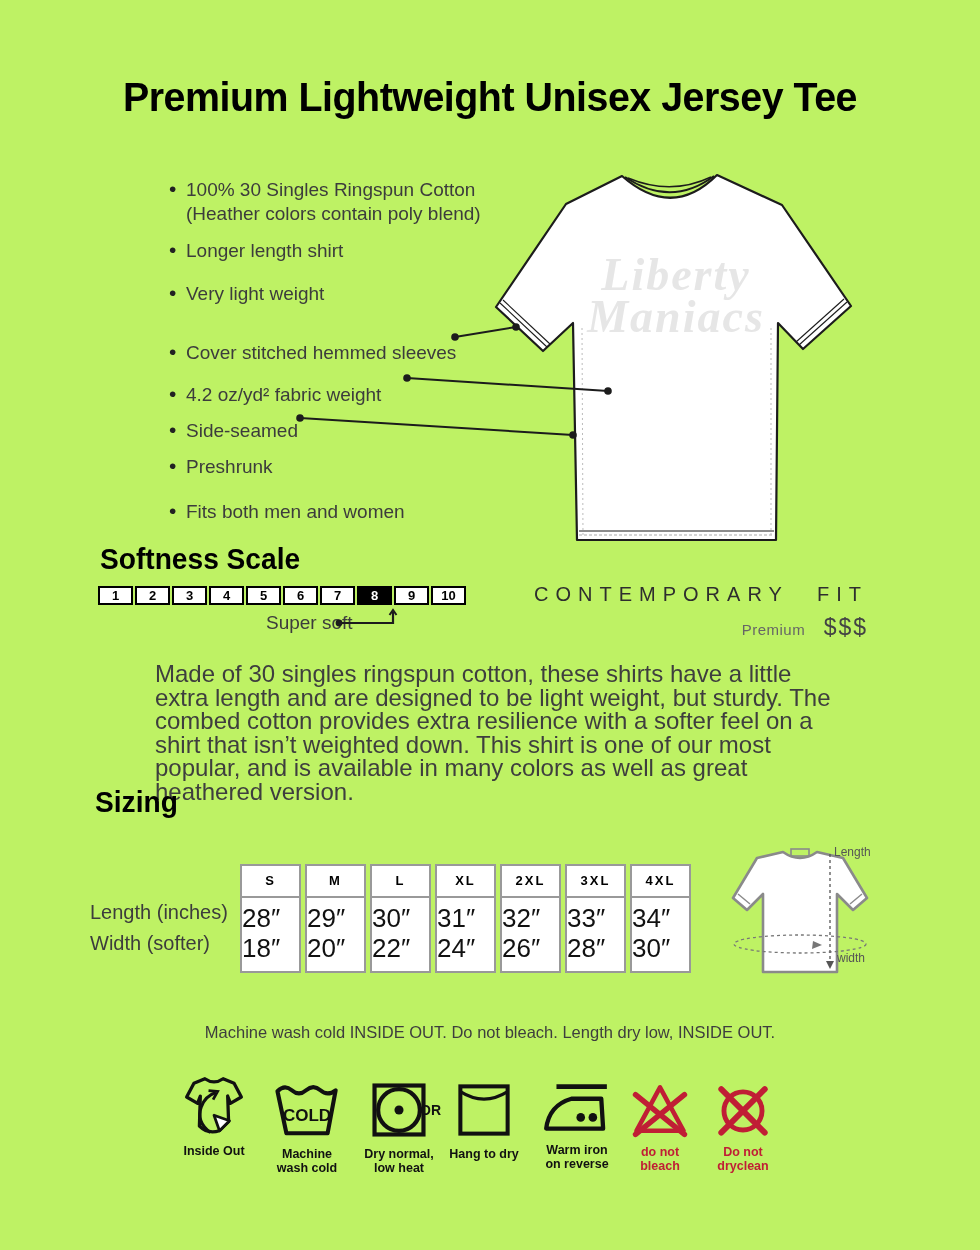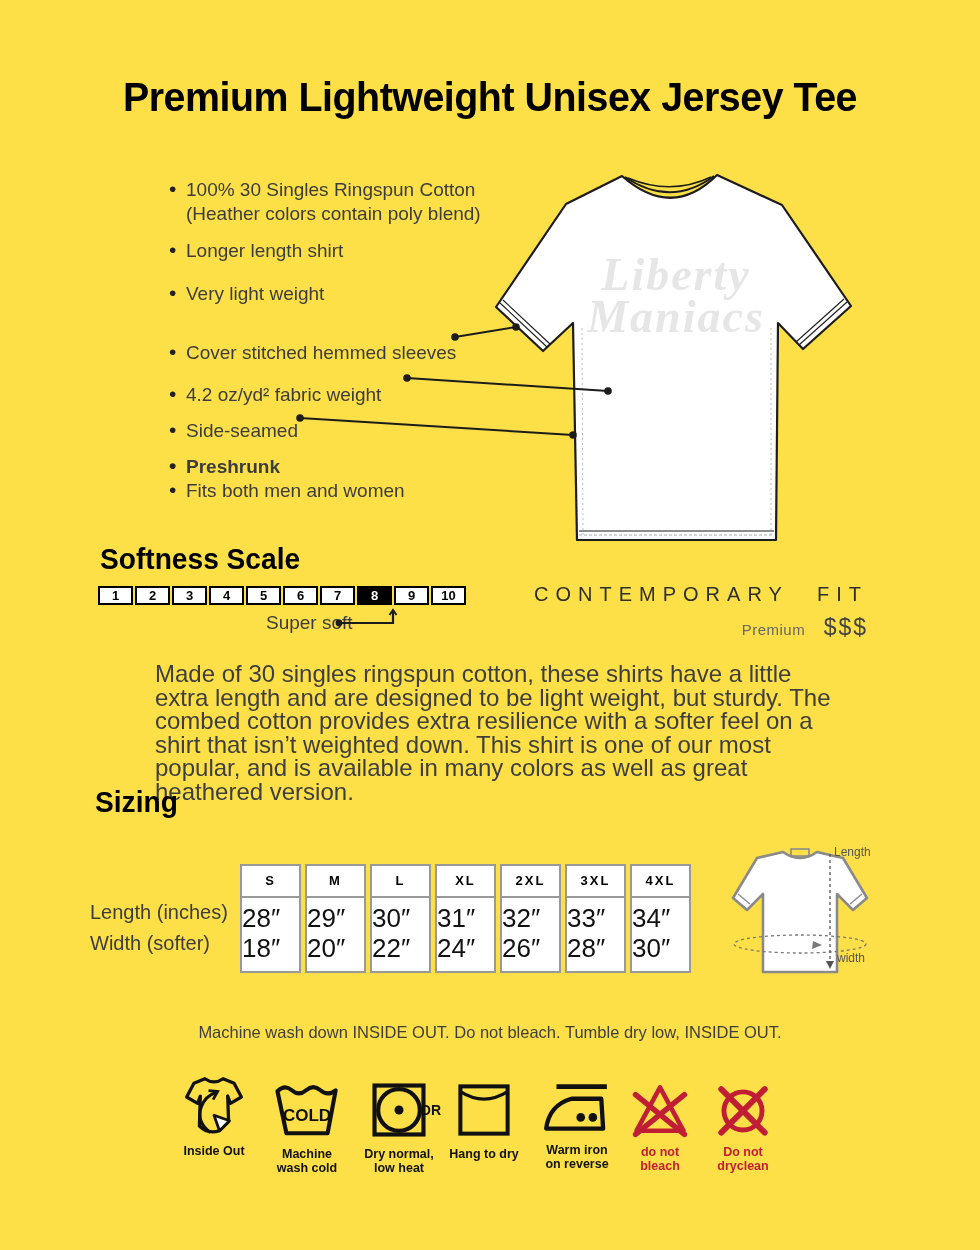--- a/index.html
+++ b/index.html
@@ -1,32 +1,32 @@
 <!DOCTYPE html>
 <html><head>
 <meta charset="utf-8">
 <style>
   * { margin:0; padding:0; box-sizing:border-box; }
   body { background:#fff; font-family:"Liberation Sans", sans-serif; }
-  .page { position:relative; width:980px; height:1250px; background:#fde047; overflow:hidden; color:#111; }
+  .page { position:relative; width:980px; height:1250px; background:#bef264; overflow:hidden; color:#111; }
 
   .page-title { position:absolute; top:74px; left:0; width:100%; text-align:center;
     font-size:41px; font-weight:700; letter-spacing:-0.5px; color:#000; transform:scaleX(0.96); }
 
   
   .features { position:absolute; left:186px; top:178px; width:320px; list-style:none; }
   .features li { position:relative; font-size:19px; line-height:23.5px; color:#3c3c3c; margin-bottom:17px; }
   .features li::before { content:"•"; position:absolute; left:-17px; top:-1px; font-size:21px; color:#222; }
   .features li:nth-child(1){ margin-bottom:14px; }
   .features li:nth-child(2){ margin-bottom:19px; }
   .features li:nth-child(3){ margin-bottom:36px; }
   .features li:nth-child(4){ margin-bottom:18px; }
   .features li:nth-child(5){ margin-bottom:13px; }
   .features li:nth-child(6){ margin-bottom:12px; }
-  .features li:nth-child(7){ margin-bottom:1px;font-weight:bold; }
+  .features li:nth-child(7){ margin-bottom:22px; }
 
   .shirt-svg { position:absolute; left:280px; top:160px; width:660px; height:400px; pointer-events:none; }
   .wm { font-family:"Liberation Serif", serif; font-weight:bold; font-style:italic;
         fill:#e6e6e6; font-size:46px; text-anchor:middle; letter-spacing:2px; }
 
   .softness-heading { position:absolute; left:100px; top:543px; font-size:29px; font-weight:700;
     color:#000; transform:scaleX(0.97); transform-origin:left; }
   .scale-row { position:absolute; left:98px; top:586px; display:flex; gap:2px; }
   .scale-box { width:35px; height:19px; border:2px solid #000; background:#fff; color:#000;
     font-size:13px; font-weight:700; text-align:center; line-height:16px; }
@@ -208,21 +208,21 @@
     <line x1="13" y1="54" x2="25" y2="64" stroke="#8a8a8a" stroke-width="1.4"></line>
     <line x1="137" y1="54" x2="125" y2="64" stroke="#8a8a8a" stroke-width="1.4"></line>
     <ellipse cx="75" cy="104" rx="66" ry="9" fill="none" stroke="#777" stroke-width="1.3" stroke-dasharray="3,3"></ellipse>
     <path d="M88,101 L97,105 L87,109" fill="#777"></path>
     <line x1="105" y1="14" x2="105" y2="126" stroke="#555" stroke-width="1.3" stroke-dasharray="3,3"></line>
     <path d="M101,121 L105,129 L109,121" fill="#555"></path>
     <text x="109" y="16" class="diagram-label">Length</text>
     <text x="112" y="122" class="diagram-label">width</text>
   </svg>
 
-  <div class="care-instructions">Machine wash down INSIDE OUT. Do not bleach. Tumble dry low, INSIDE OUT.</div>
+  <div class="care-instructions">Machine wash cold INSIDE OUT. Do not bleach. Length dry low, INSIDE OUT.</div>
 
   <div class="care-item" style="left:172px; width:84px; top:1075px;text-align:center;">
     <div class="care-icon-box">
       <svg width="62" height="66" viewBox="0 0 68 72">
         <path d="M24,5 Q34,12 44,5 L56,10 L64,25 L52,32 L49,24 L50,52 L40,62 Q27,66 18,57 L19,24 L16,32 L4,25 L12,10 Z" fill="none" stroke="#111" stroke-width="3.6" stroke-linejoin="round"></path>
         <path d="M40,62 L34,45 L51,51 Z" fill="#fff" stroke="#111" stroke-width="3" stroke-linejoin="round"></path>
         <path d="M30,64 Q14,52 20,36 Q24,24 36,20" fill="none" stroke="#111" stroke-width="3.4"></path>
         <path d="M28,18 L38,19 L33,28" fill="none" stroke="#111" stroke-width="3"></path>
       </svg>
     </div>

